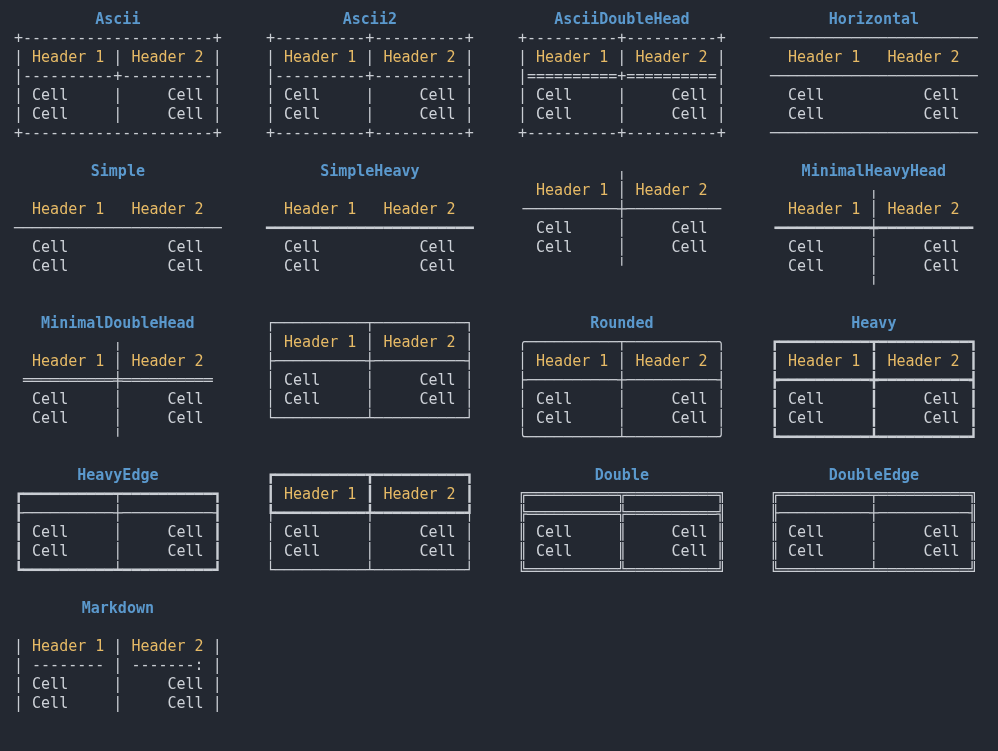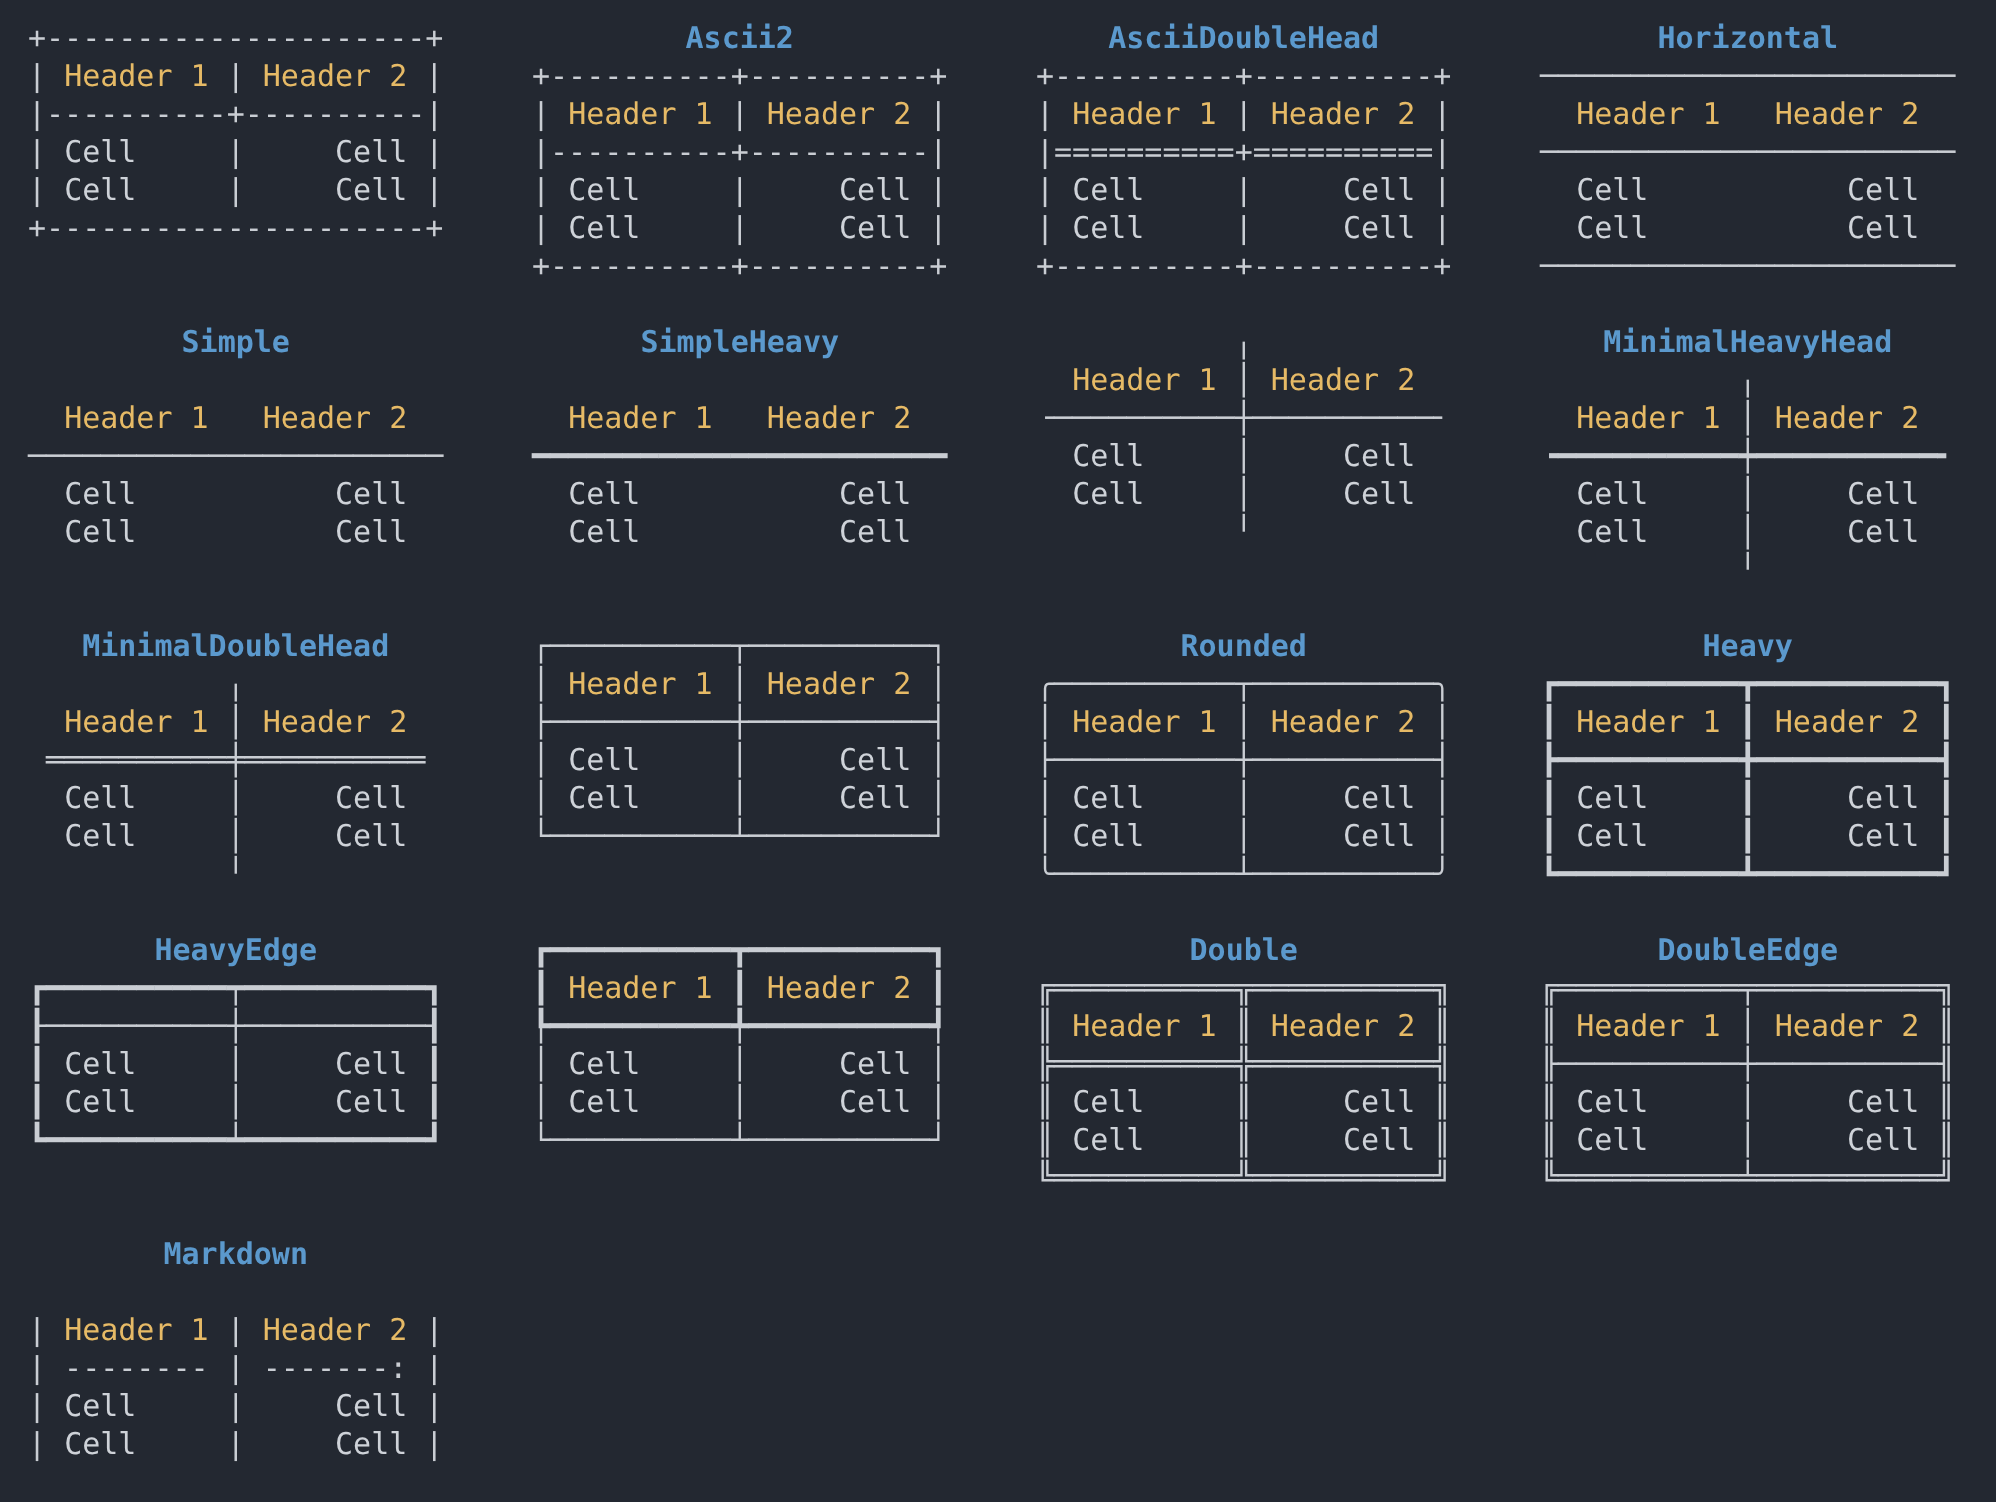--- a/index.html
+++ b/index.html
@@ -34,20 +34,21 @@
     color: var(--border, #c9cdd3);
   }
   .hd { color: var(--header, #e6ba66); font-weight: normal; }
   .cl { color: var(--cell, #ced2d8); }
 </style>
 </head>
 <body>
 
 <div class="grid" id="grid">
     <div class="tbl">
+      <div class="title">Ascii</div>
       <div class="ln"><span>+---------------------+</span></div>
       <div class="ln"><span>| </span><span class="hd">Header 1</span><span> | </span><span class="hd">Header 2</span><span> |</span></div>
       <div class="ln"><span>|----------+----------|</span></div>
       <div class="ln"><span>| </span><span class="cl">Cell</span><span>     |     </span><span class="cl">Cell</span><span> |</span></div>
       <div class="ln"><span>| </span><span class="cl">Cell</span><span>     |     </span><span class="cl">Cell</span><span> |</span></div>
       <div class="ln"><span>+---------------------+</span></div>
     </div>
     <div class="tbl">
       <div class="title">Ascii2</div>
       <div class="ln"><span>+----------+----------+</span></div>
@@ -157,30 +158,28 @@
       <div class="ln"><span>┏━━━━━━━━━━┳━━━━━━━━━━┓</span></div>
       <div class="ln"><span>┃ </span><span class="hd">Header 1</span><span> ┃ </span><span class="hd">Header 2</span><span> ┃</span></div>
       <div class="ln"><span>┡━━━━━━━━━━╇━━━━━━━━━━┩</span></div>
       <div class="ln"><span>│ </span><span class="cl">Cell</span><span>     │     </span><span class="cl">Cell</span><span> │</span></div>
       <div class="ln"><span>│ </span><span class="cl">Cell</span><span>     │     </span><span class="cl">Cell</span><span> │</span></div>
       <div class="ln"><span>└──────────┴──────────┘</span></div>
     </div>
     <div class="tbl">
       <div class="title">Double</div>
       <div class="ln"><span>╔══════════╦══════════╗</span></div>
-      <div class="ln"><span>║ </span><span class="hd">Header 1</span><span> ║ </span><span class="hd">Header 2</span><span> ║</span></div>
       <div class="ln"><span>╠══════════╬══════════╣</span></div>
       <div class="ln"><span>║ </span><span class="cl">Cell</span><span>     ║     </span><span class="cl">Cell</span><span> ║</span></div>
       <div class="ln"><span>║ </span><span class="cl">Cell</span><span>     ║     </span><span class="cl">Cell</span><span> ║</span></div>
       <div class="ln"><span>╚══════════╩══════════╝</span></div>
     </div>
     <div class="tbl">
       <div class="title">DoubleEdge</div>
       <div class="ln"><span>╔══════════╤══════════╗</span></div>
-      <div class="ln"><span>║ </span><span class="hd">Header 1</span><span> │ </span><span class="hd">Header 2</span><span> ║</span></div>
       <div class="ln"><span>╟──────────┼──────────╢</span></div>
       <div class="ln"><span>║ </span><span class="cl">Cell</span><span>     │     </span><span class="cl">Cell</span><span> ║</span></div>
       <div class="ln"><span>║ </span><span class="cl">Cell</span><span>     │     </span><span class="cl">Cell</span><span> ║</span></div>
       <div class="ln"><span>╚══════════╧══════════╝</span></div>
     </div>
     <div class="tbl">
       <div class="title">Markdown</div>
       <div class="ln"><span></span></div>
       <div class="ln"><span>| </span><span class="hd">Header 1</span><span> | </span><span class="hd">Header 2</span><span> |</span></div>
       <div class="ln"><span>| -------- | -------: |</span></div>

